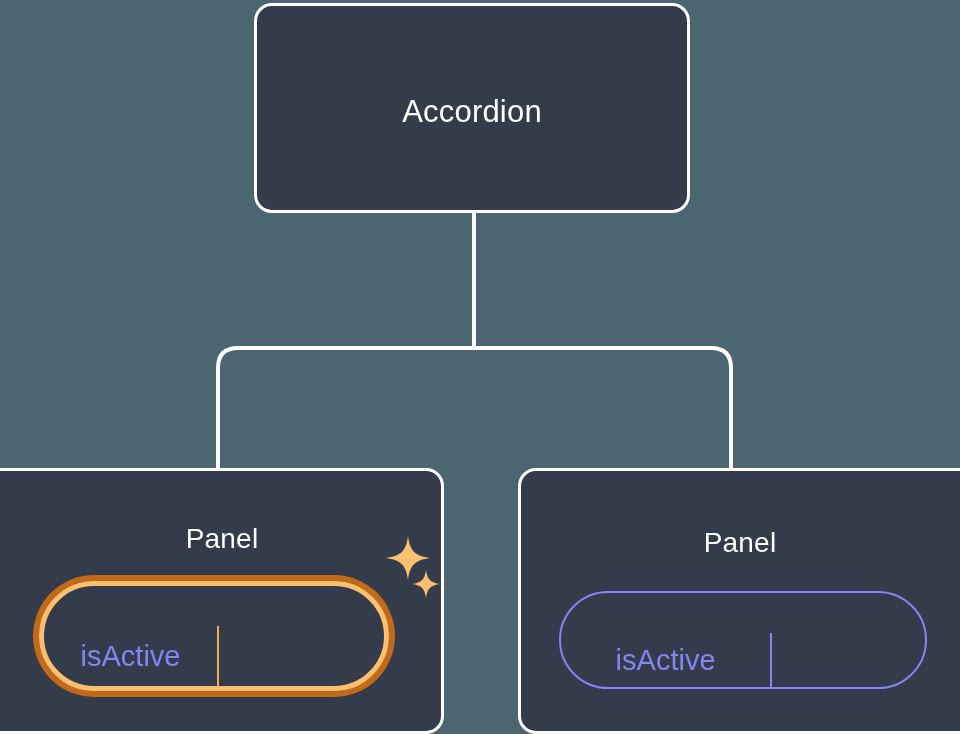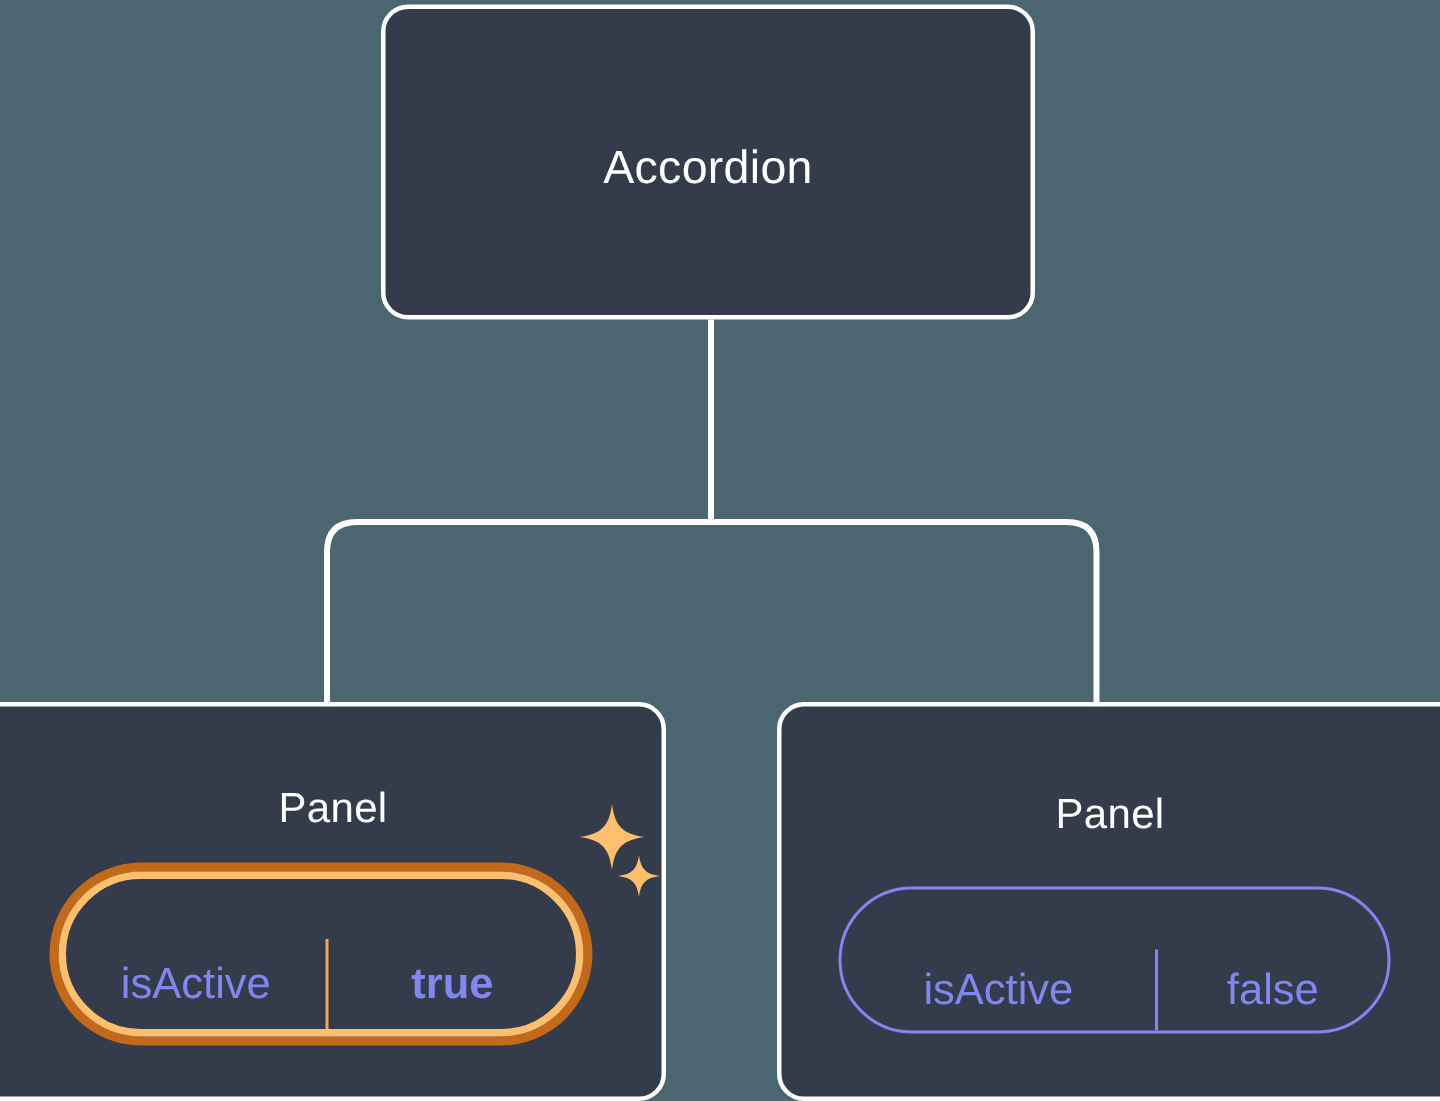--- a/index.html
+++ b/index.html
@@ -190,33 +190,31 @@
 
   <div class="node node-root">
     <div class="node-title">Accordion</div>
   </div>
 
   <div class="node node-child node-child-left">
     <div class="node-title">Panel</div>
 
     <div class="pill pill-active">
       <div class="pill-cell pill-key">isActive</div>
-      <div class="pill-cell pill-val">true</div>
     </div>
   </div>
 
   <svg class="sparkle sparkle-large" viewBox="0 0 44 44">
     <path d="M22 0 C24 15 29 20 44 22 C29 24 24 29 22 44 C20 29 15 24 0 22 C15 20 20 15 22 0 Z" fill="#fbbf6e"></path>
   </svg>
   <svg class="sparkle sparkle-small" viewBox="0 0 28 28">
     <path d="M14 0 C15.3 9.5 18.5 12.7 28 14 C18.5 15.3 15.3 18.5 14 28 C12.7 18.5 9.5 15.3 0 14 C9.5 12.7 12.7 9.5 14 0 Z" fill="#fbbf6e"></path>
   </svg>
 
   <div class="node node-child node-child-right">
     <div class="node-title">Panel</div>
 
     <div class="pill pill-inactive">
       <div class="pill-cell pill-key">isActive</div>
-      <div class="pill-cell pill-val">false</div>
     </div>
   </div>
 
 </div>
 
 </body></html>

